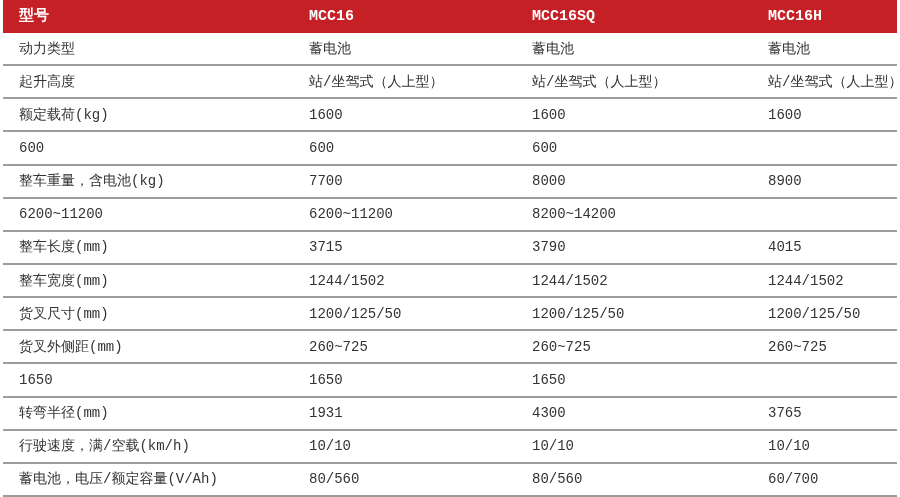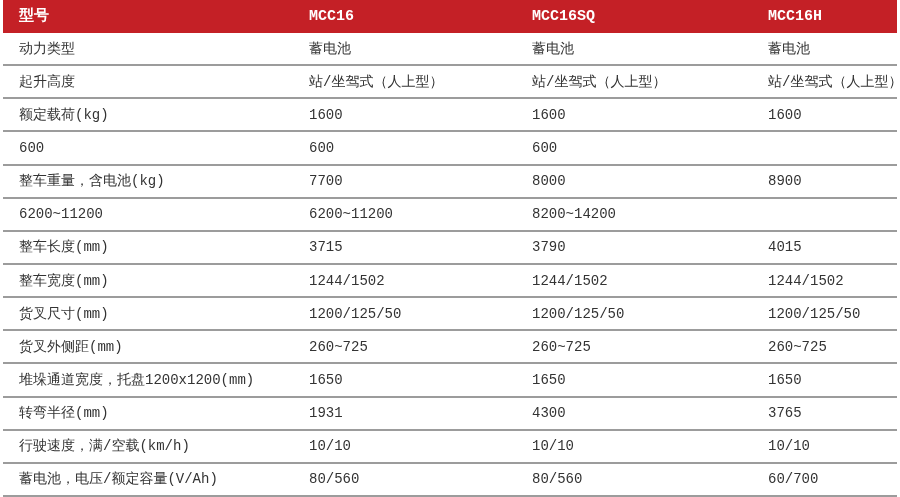--- a/index.html
+++ b/index.html
@@ -117,21 +117,20 @@
   </div>
 
   <div class="row">
     <div class="cell">货叉外侧距(mm)</div>
     <div class="cell">260~725</div>
     <div class="cell">260~725</div>
     <div class="cell">260~725</div>
   </div>
 
   <div class="row">
-    <div class="cell">堆垛通道宽度，托盘1200x1200(mm)</div>
     <div class="cell">1650</div>
     <div class="cell">1650</div>
     <div class="cell">1650</div>
   </div>
 
   <div class="row">
     <div class="cell">转弯半径(mm)</div>
     <div class="cell">1931</div>
     <div class="cell">4300</div>
     <div class="cell">3765</div>

